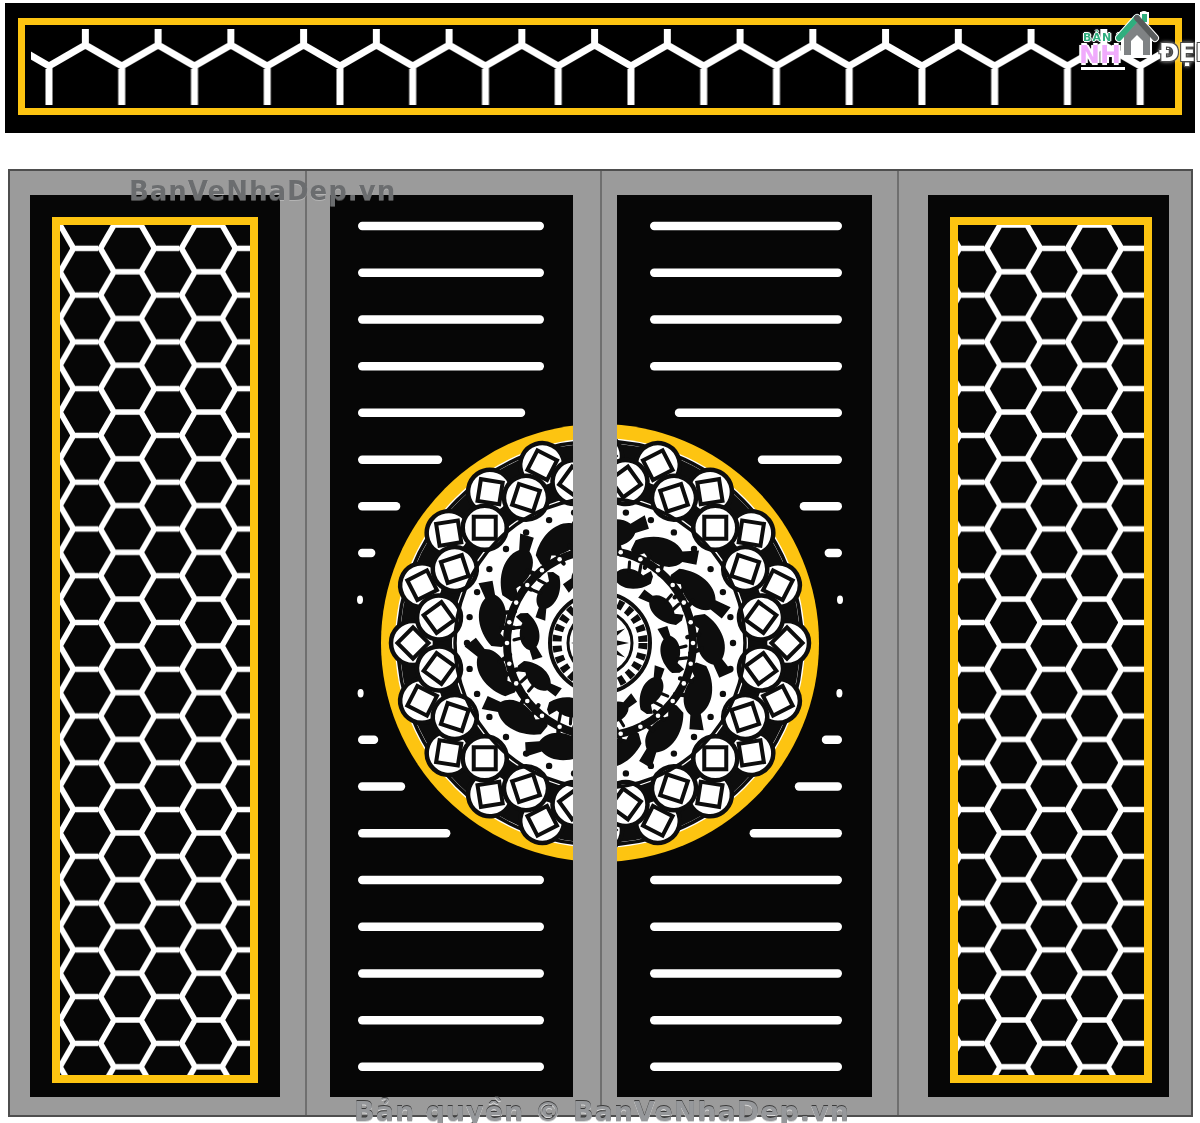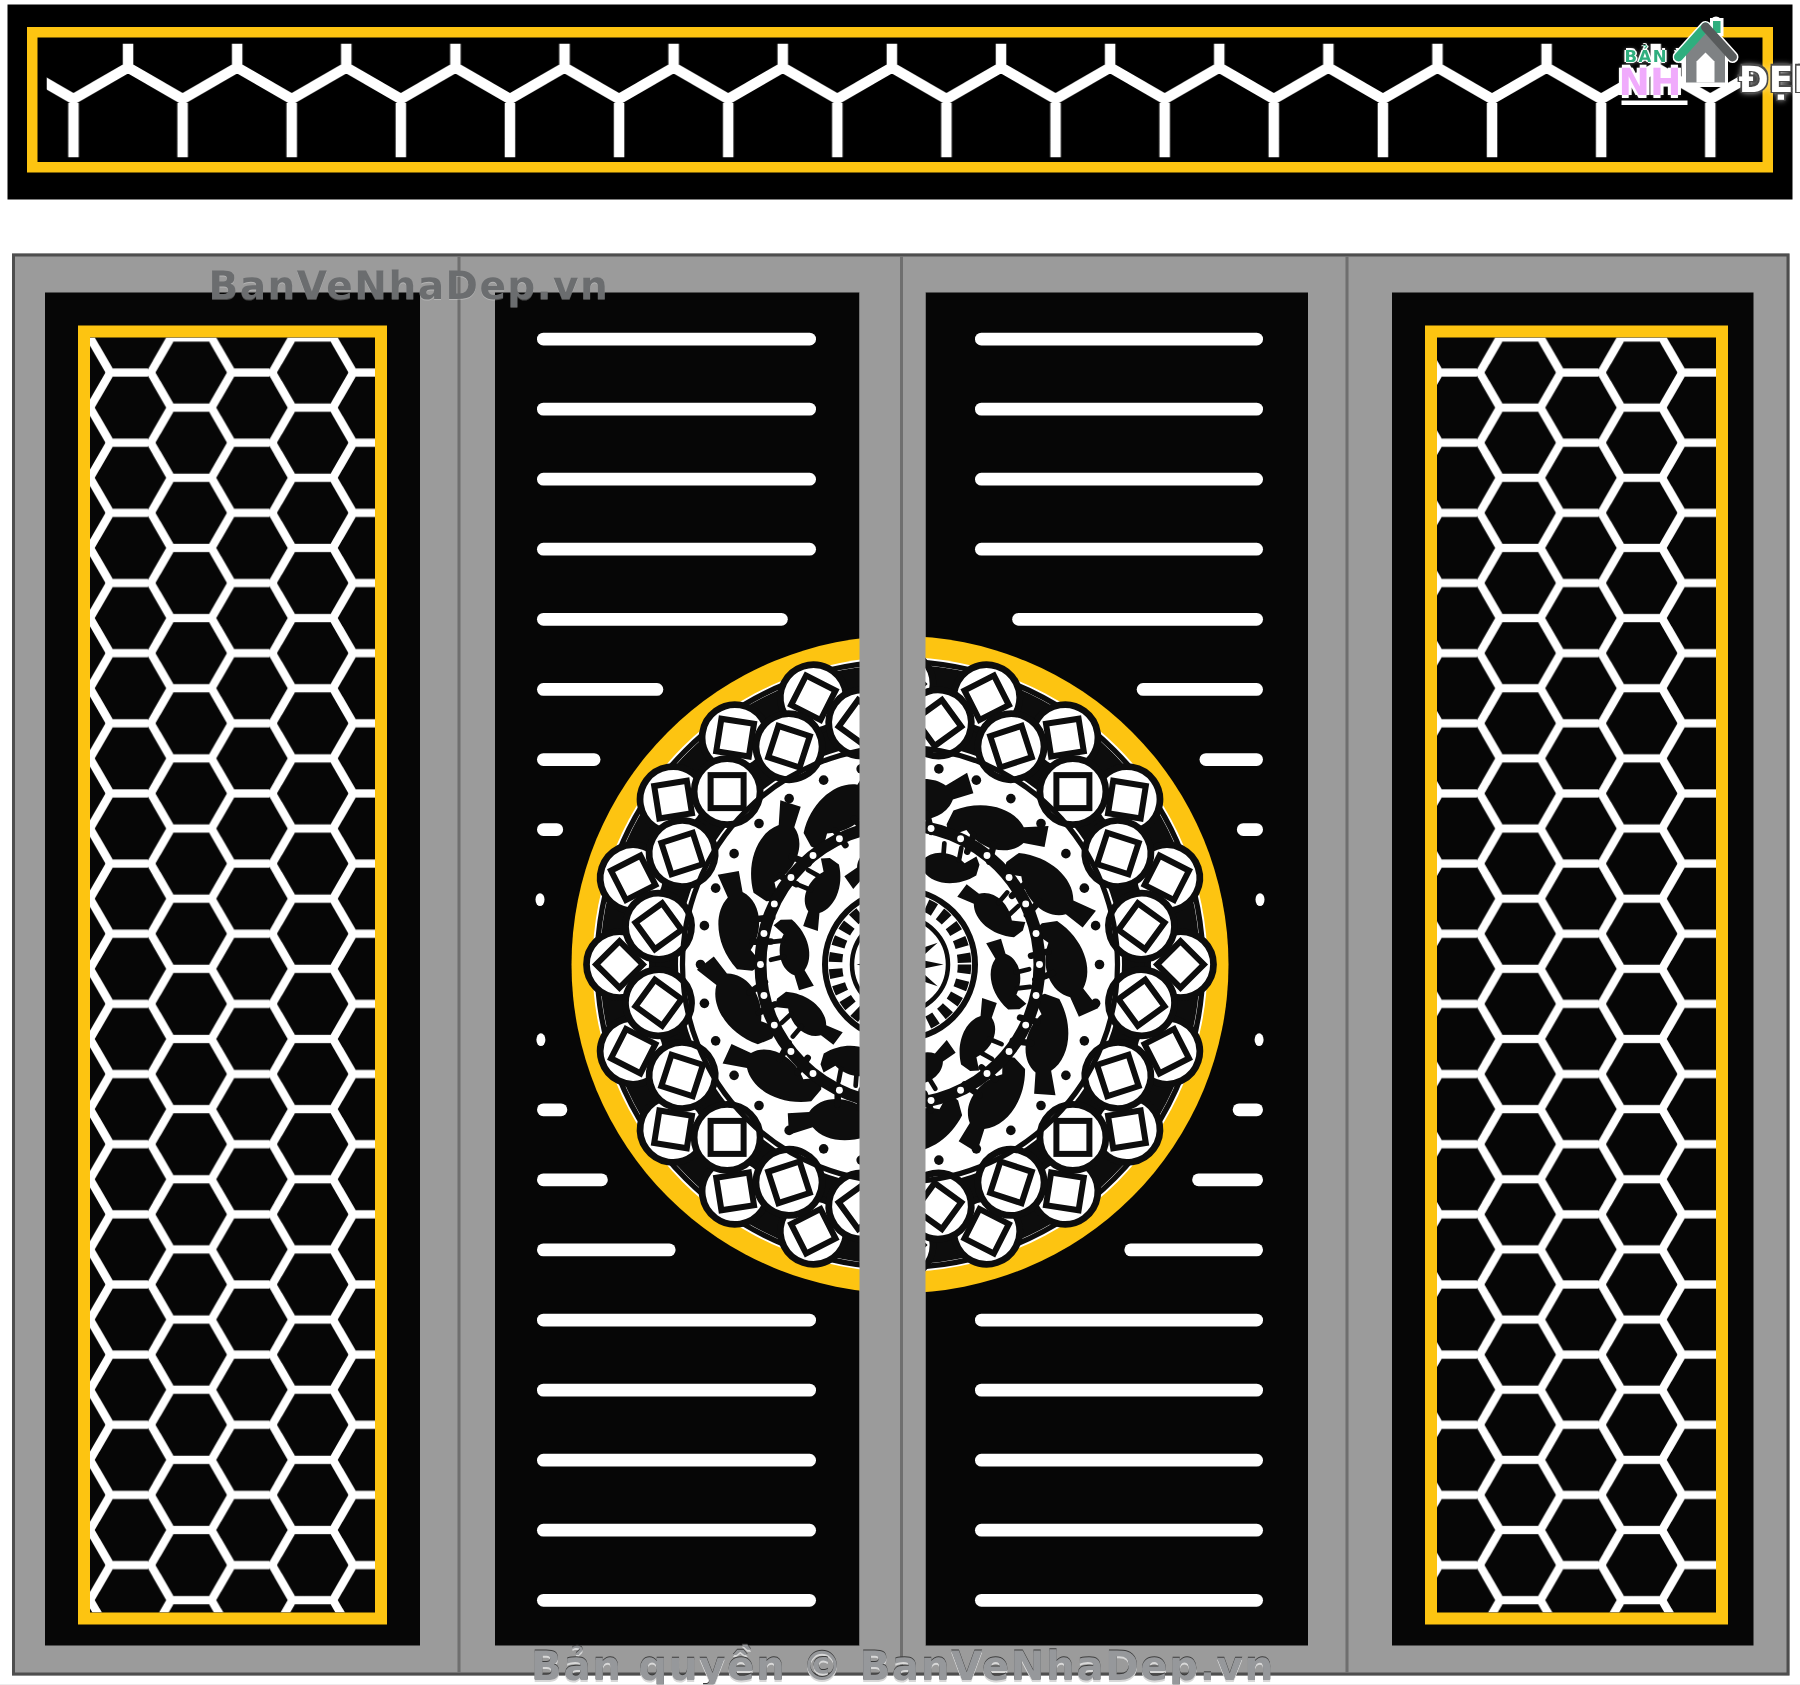--- a/index.html
+++ b/index.html
@@ -33,21 +33,21 @@
   .pyL{left:22px;top:22px;width:206px;height:866px;}
   .pyR{left:22px;top:22px;width:202px;height:866px;}
   .ppat{left:30px;top:30px;}
   .doorL{left:320px;top:24px;width:243px;height:902px;}
   .doorR{left:607px;top:24px;width:255px;height:902px;}
   .mandala{left:360px;top:242px;width:460px;height:460px;z-index:3;}
   .center-strip{left:563px;top:24px;width:44px;height:902px;background:#9B9B9B;z-index:4;}
   .seam{top:0;width:2px;height:944px;background:#6F6F6F;z-index:5;}
   .seam1{left:295px;} .seam2{left:590px;} .seam3{left:887px;}
 
-  .watermark{left:129px;top:5px;z-index:6;font-size:26px;font-weight:bold;letter-spacing:1px;
+  .watermark{left:119px;top:5px;z-index:6;font-size:26px;font-weight:bold;letter-spacing:1px;
     text-shadow:0 1px 0 rgba(255,255,255,0.25);}
   .copyright{left:342px;top:886px;width:500px;text-align:center;z-index:6;
     font-size:27px;font-weight:bold;letter-spacing:1px;
     text-shadow:0 -1px 0 #3c3c3c,0 1px 0 #d8d8d8;margin-top:39px;}
 </style>
 </head>
 <body>
 
 <div class="stage">
 

